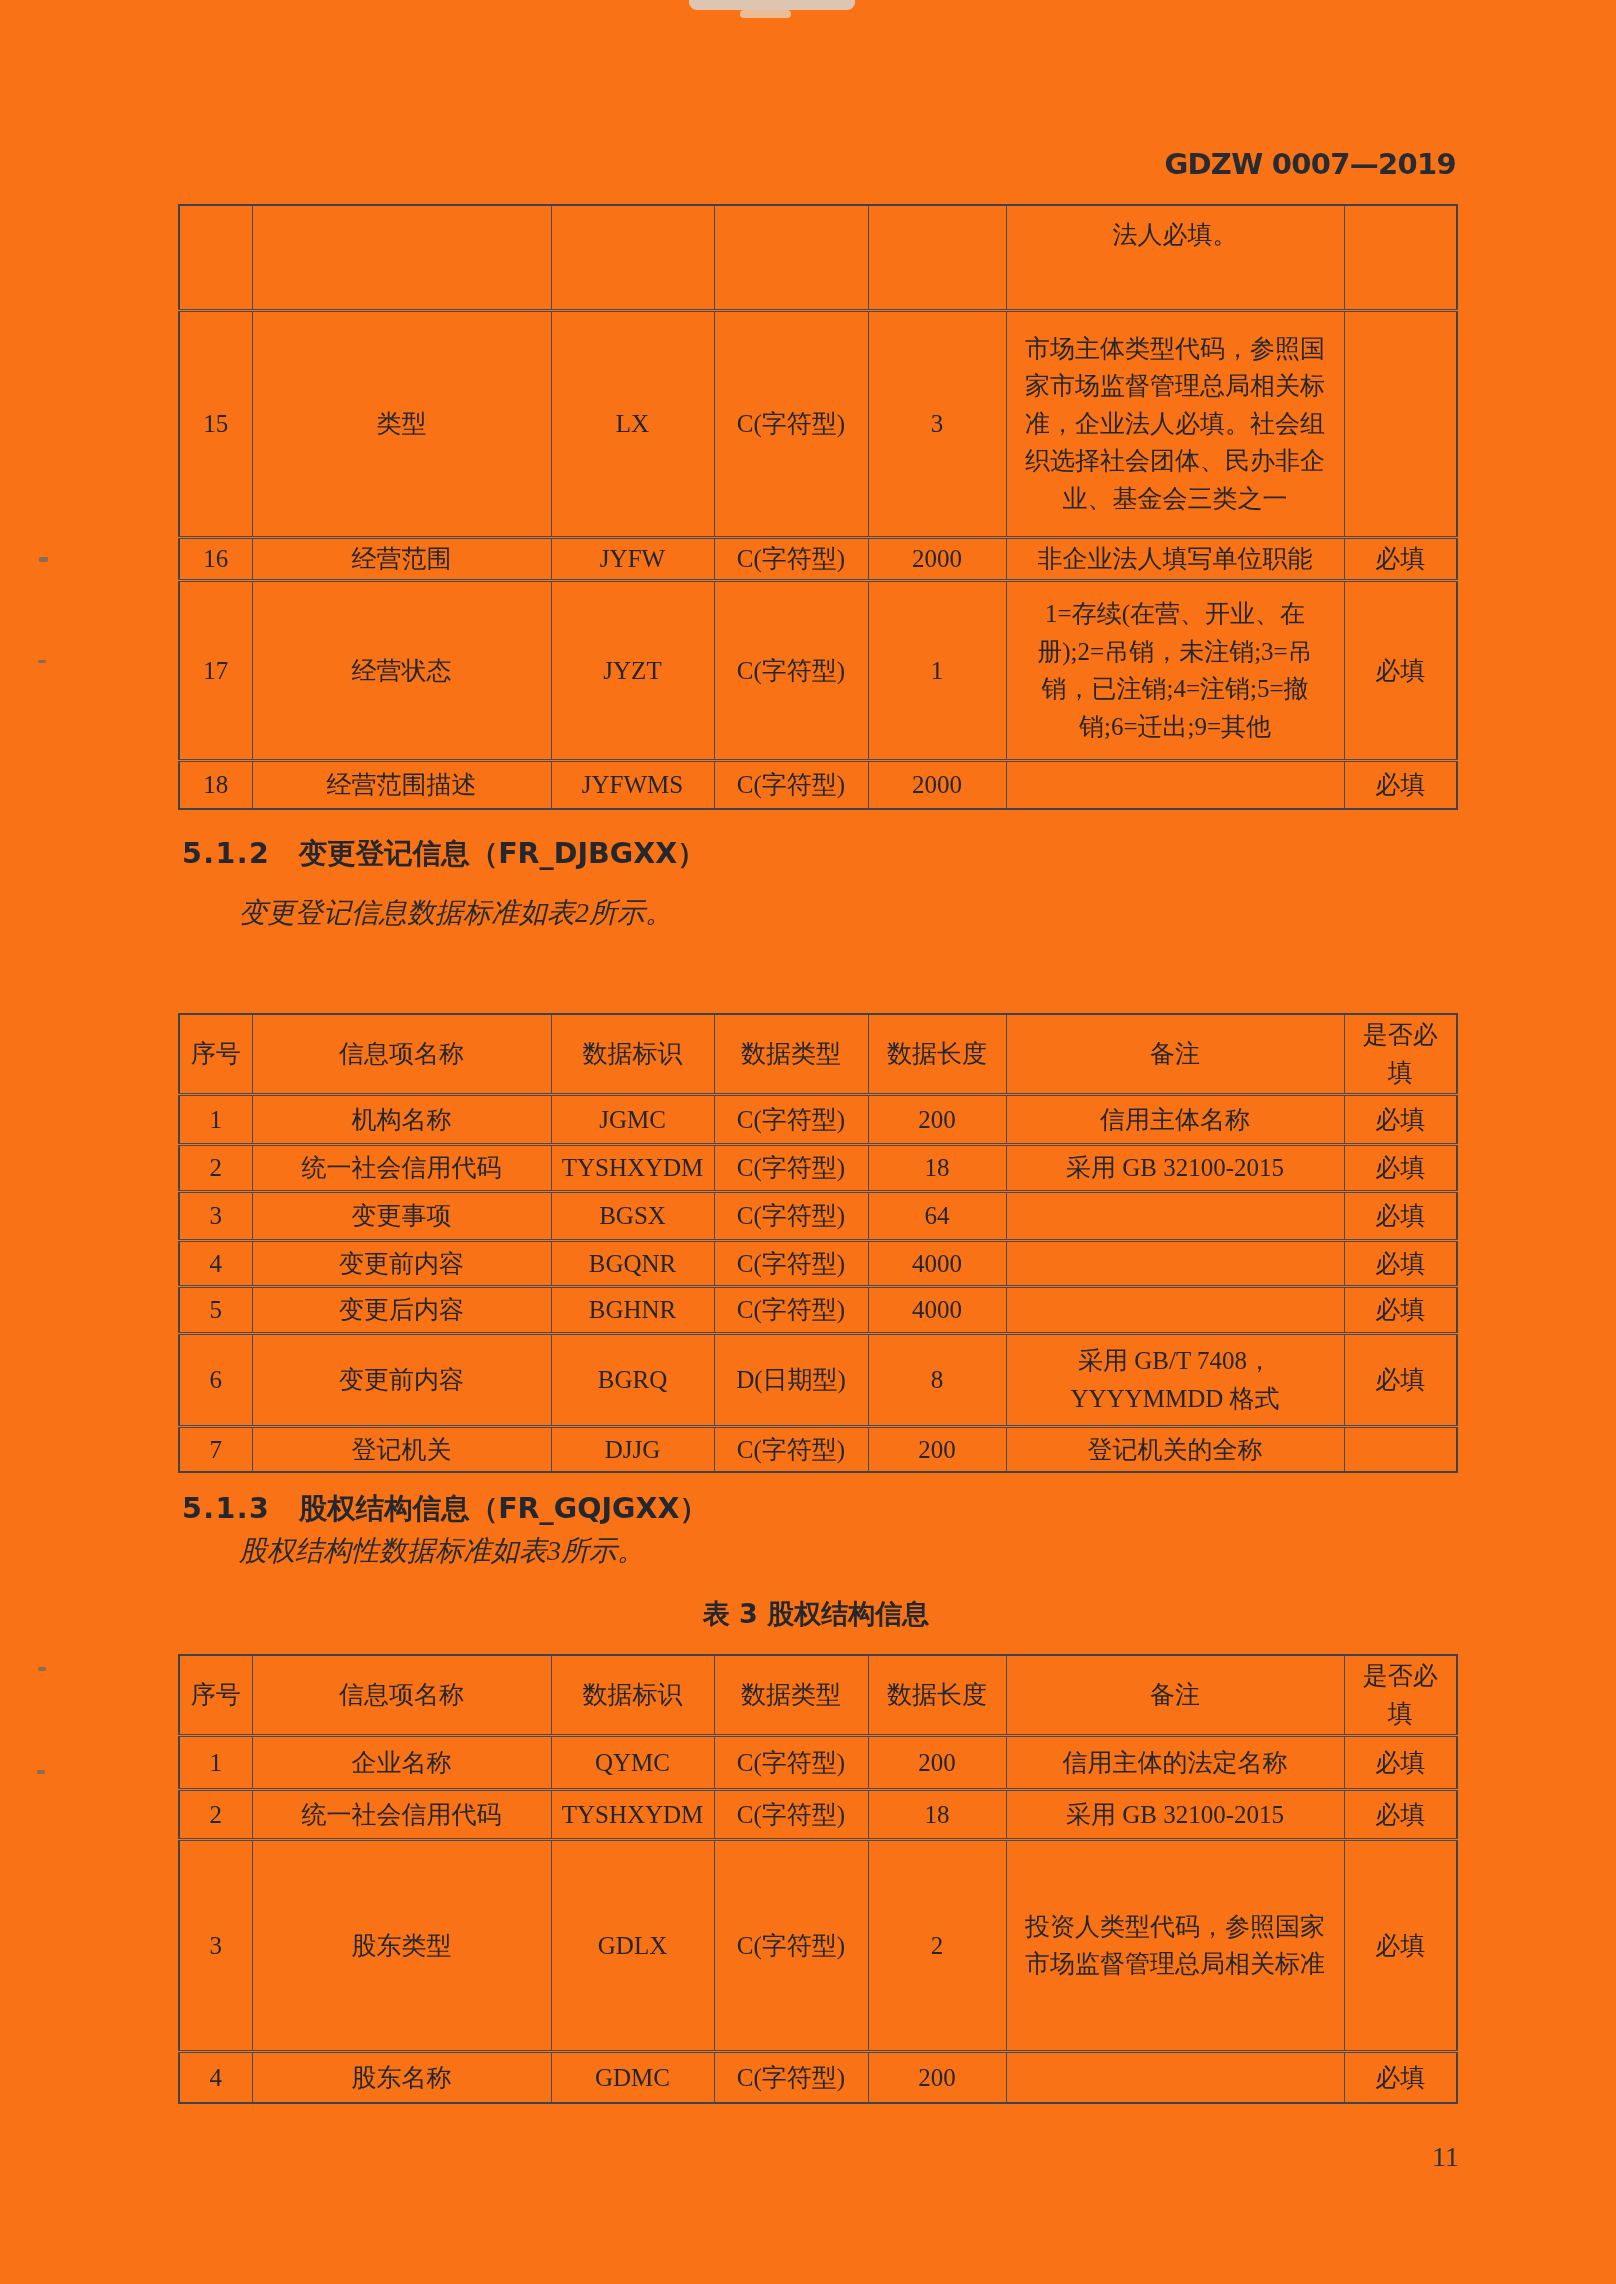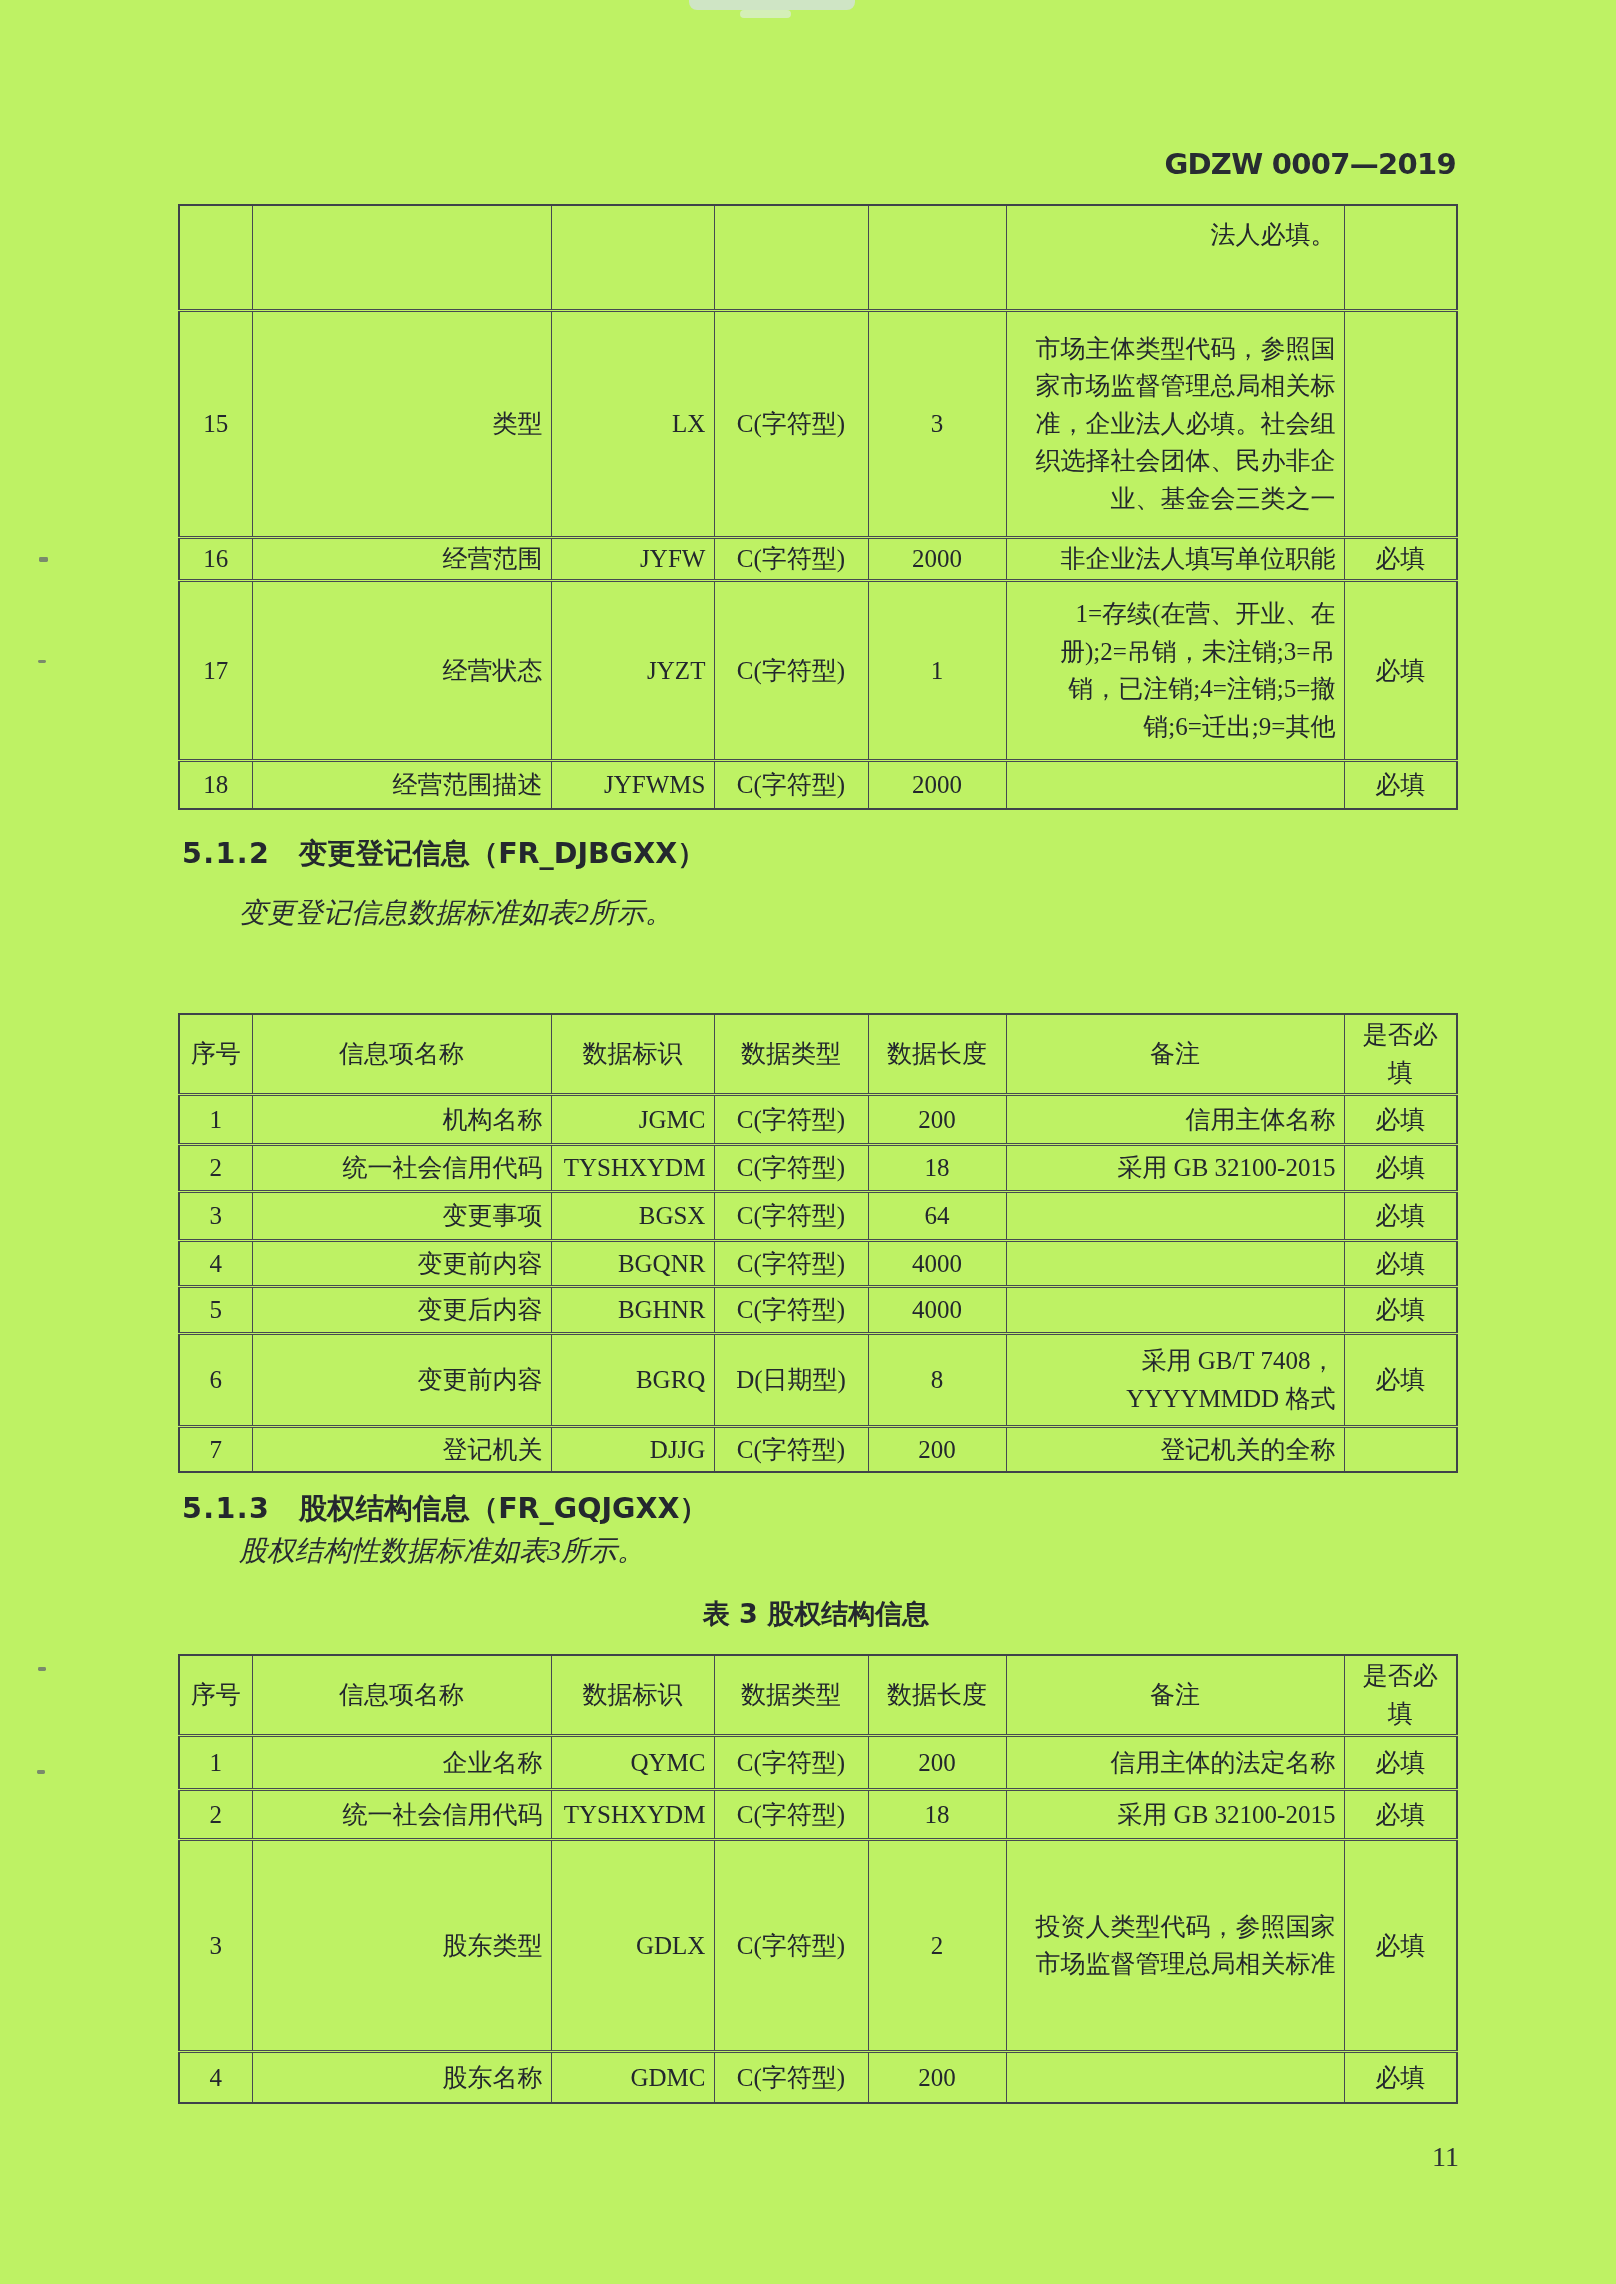--- a/index.html
+++ b/index.html
@@ -1,19 +1,19 @@
 <!DOCTYPE html>
 <html style="font-size:11px"><head>
 <meta charset="utf-8">
 <style>
   html,body{margin:0;padding:0;background:#d8d8d8;}
   .page{
     position:relative;
     width:1616px;height:2284px;
-    background:#bef264;
+    background:#f97316;
     font-family:"Liberation Serif","DejaVu Serif",serif;
     color:#23272d;
     overflow:hidden;
   }
   
   .smudge{position:absolute;left:689px;top:0;width:166px;height:10.2px;
     background:#d4e0e5;border-radius:0 0 8.1px 8.1px;opacity:.75;}
   .smudge2{position:absolute;left:740px;top:9.5px;width:51px;height:8.1px;
     background:#e3ecef;border-radius:5.4px;opacity:.6;}
   .speck{position:absolute;background:#63686e;border-radius:1.4px;opacity:.75;}
@@ -39,21 +39,21 @@
   table.t td{
     border:1.4px solid #464a51;
     padding:1.4px 8.1px;
     font-size:25px;
     line-height:1.5;
     vertical-align:middle;
     overflow:hidden;
   }
   table.t tr + tr td{border-top:3.4px double #464a51;}
   td.c{text-align:center;}
-  td.l{text-align:right;padding-left:10.2px;}
+  td.l{text-align:center;padding-left:10.2px;}
   td.code{padding-left:5.4px;}
   .lh64{line-height:43px;}
   .lh66{line-height:45px;}
   .lh58{line-height:39px;}
   .lh70{line-height:47px;}
   tr.carry td{vertical-align:top;padding-top:12.2px;line-height:34px;}
 
   .t1{top:204px;}
   .t2{top:1013px;}
   .t3{top:1654px;}

